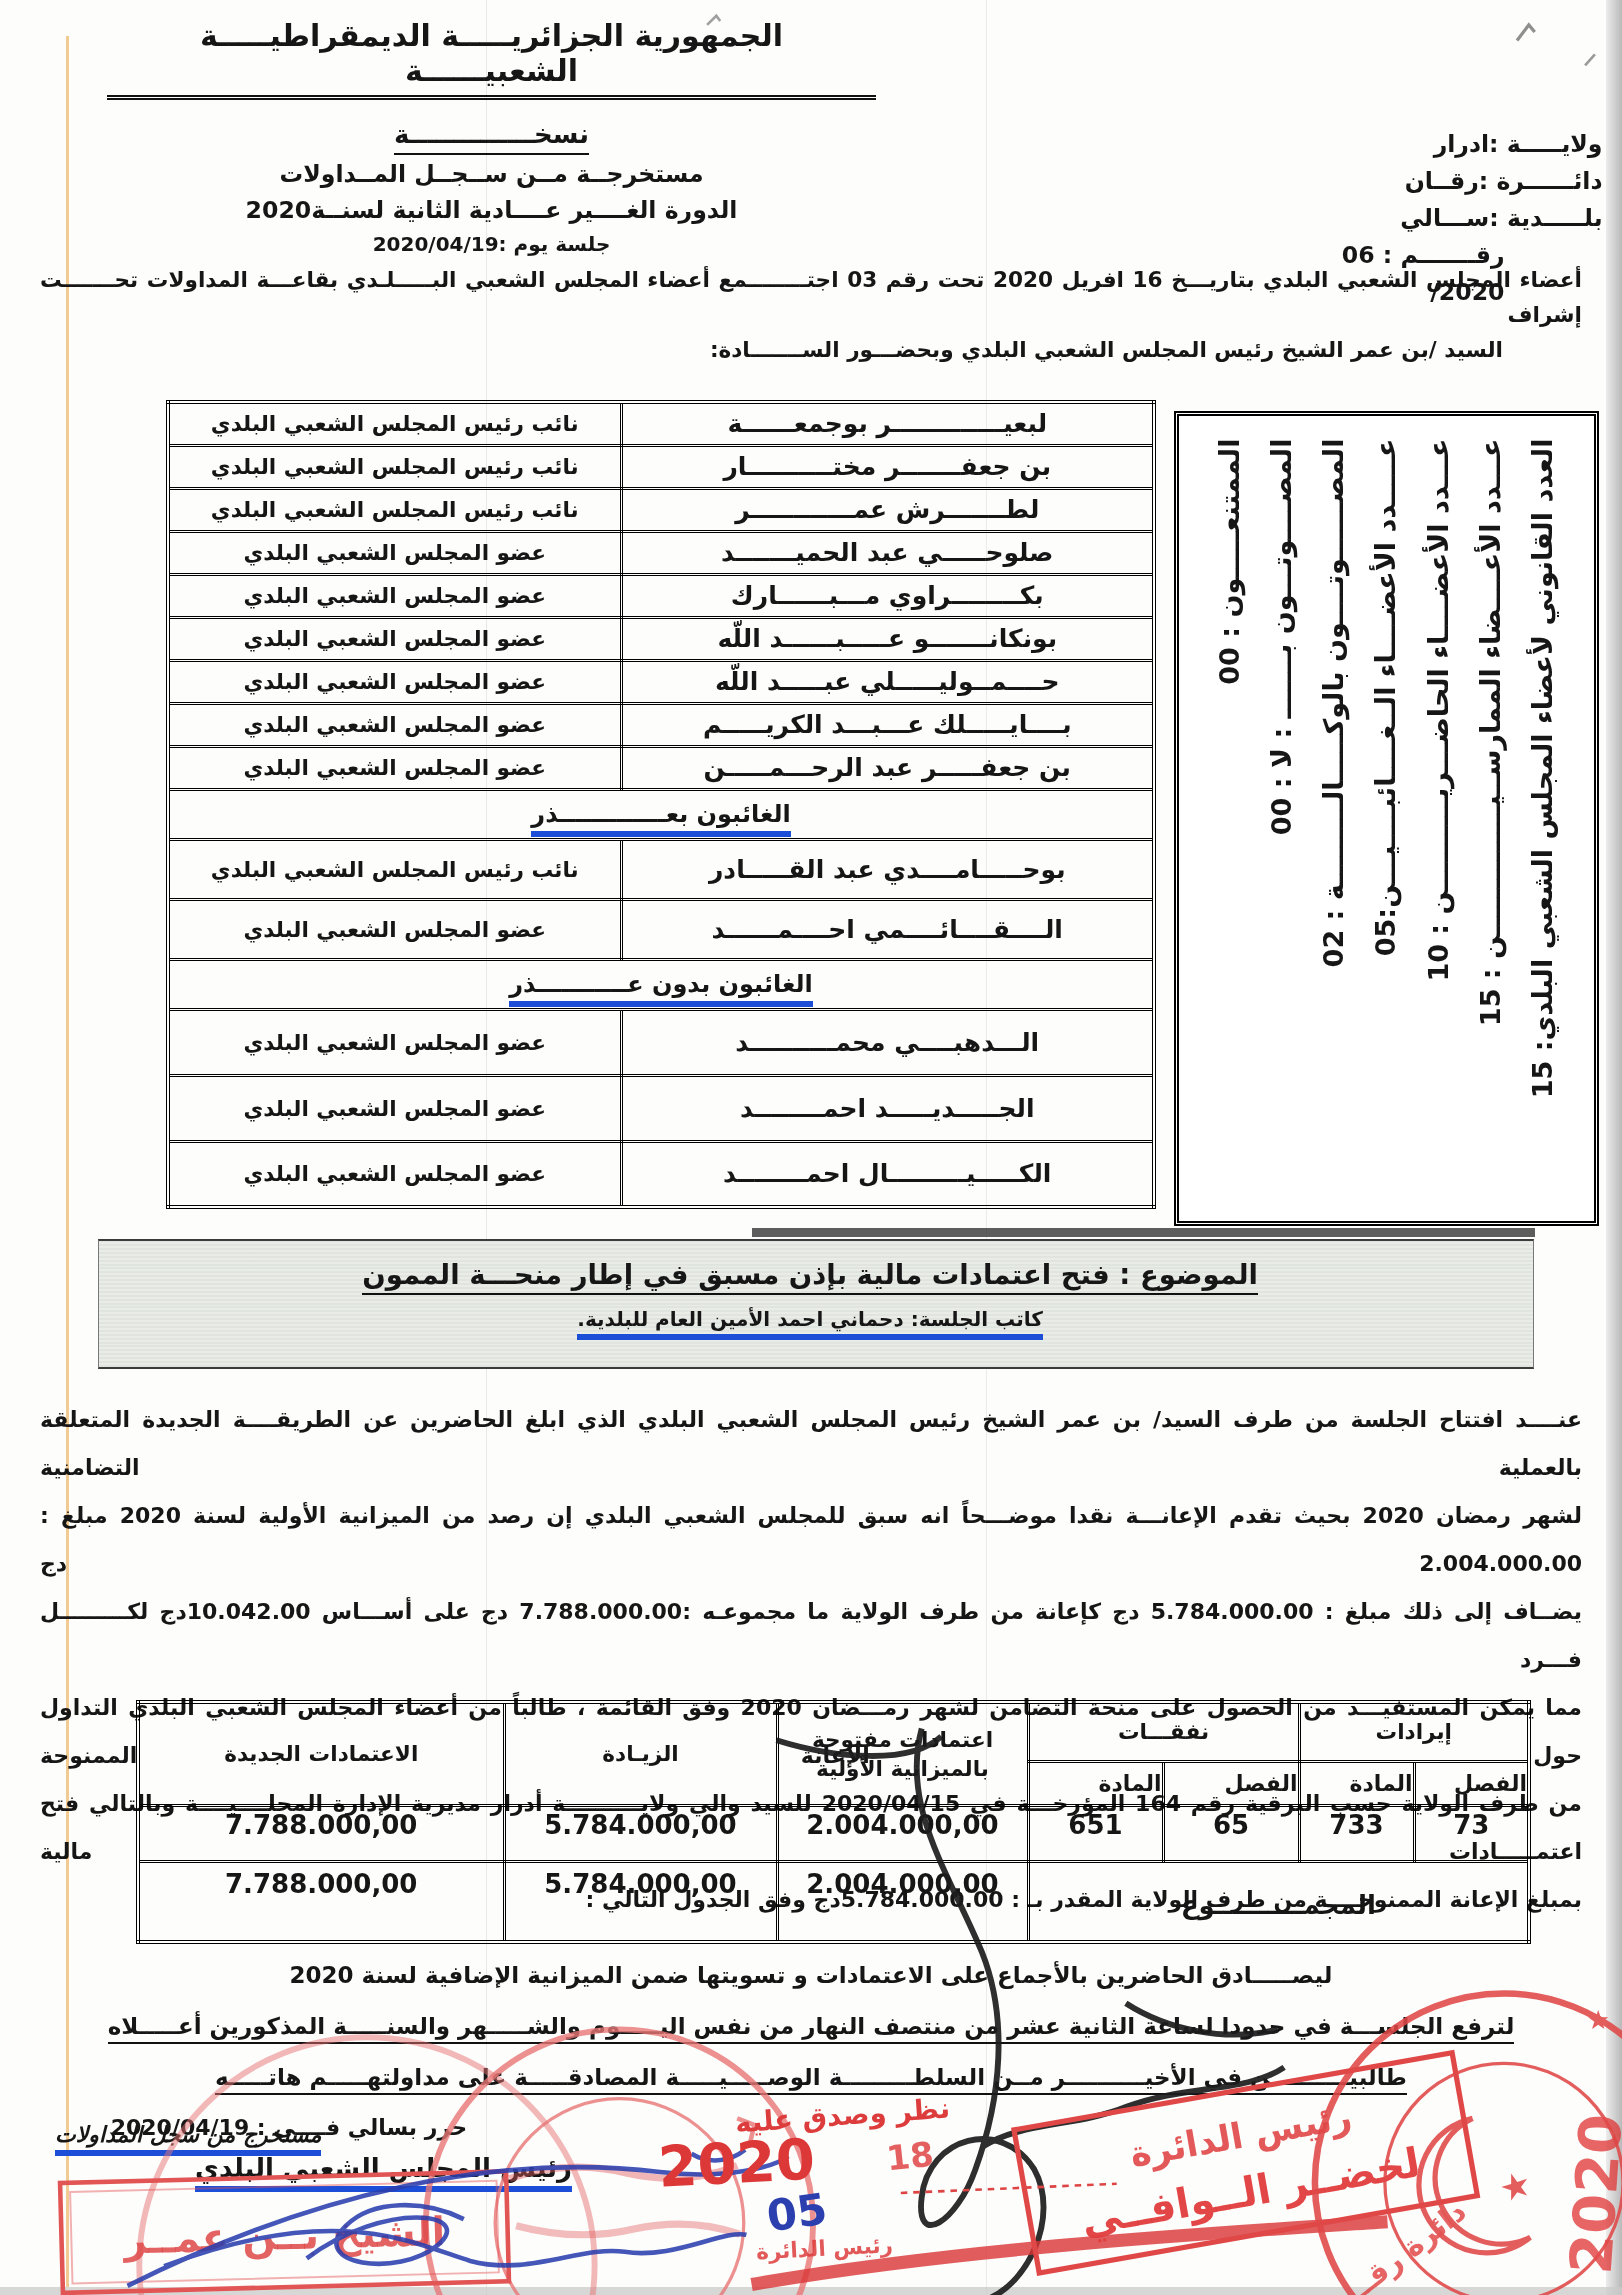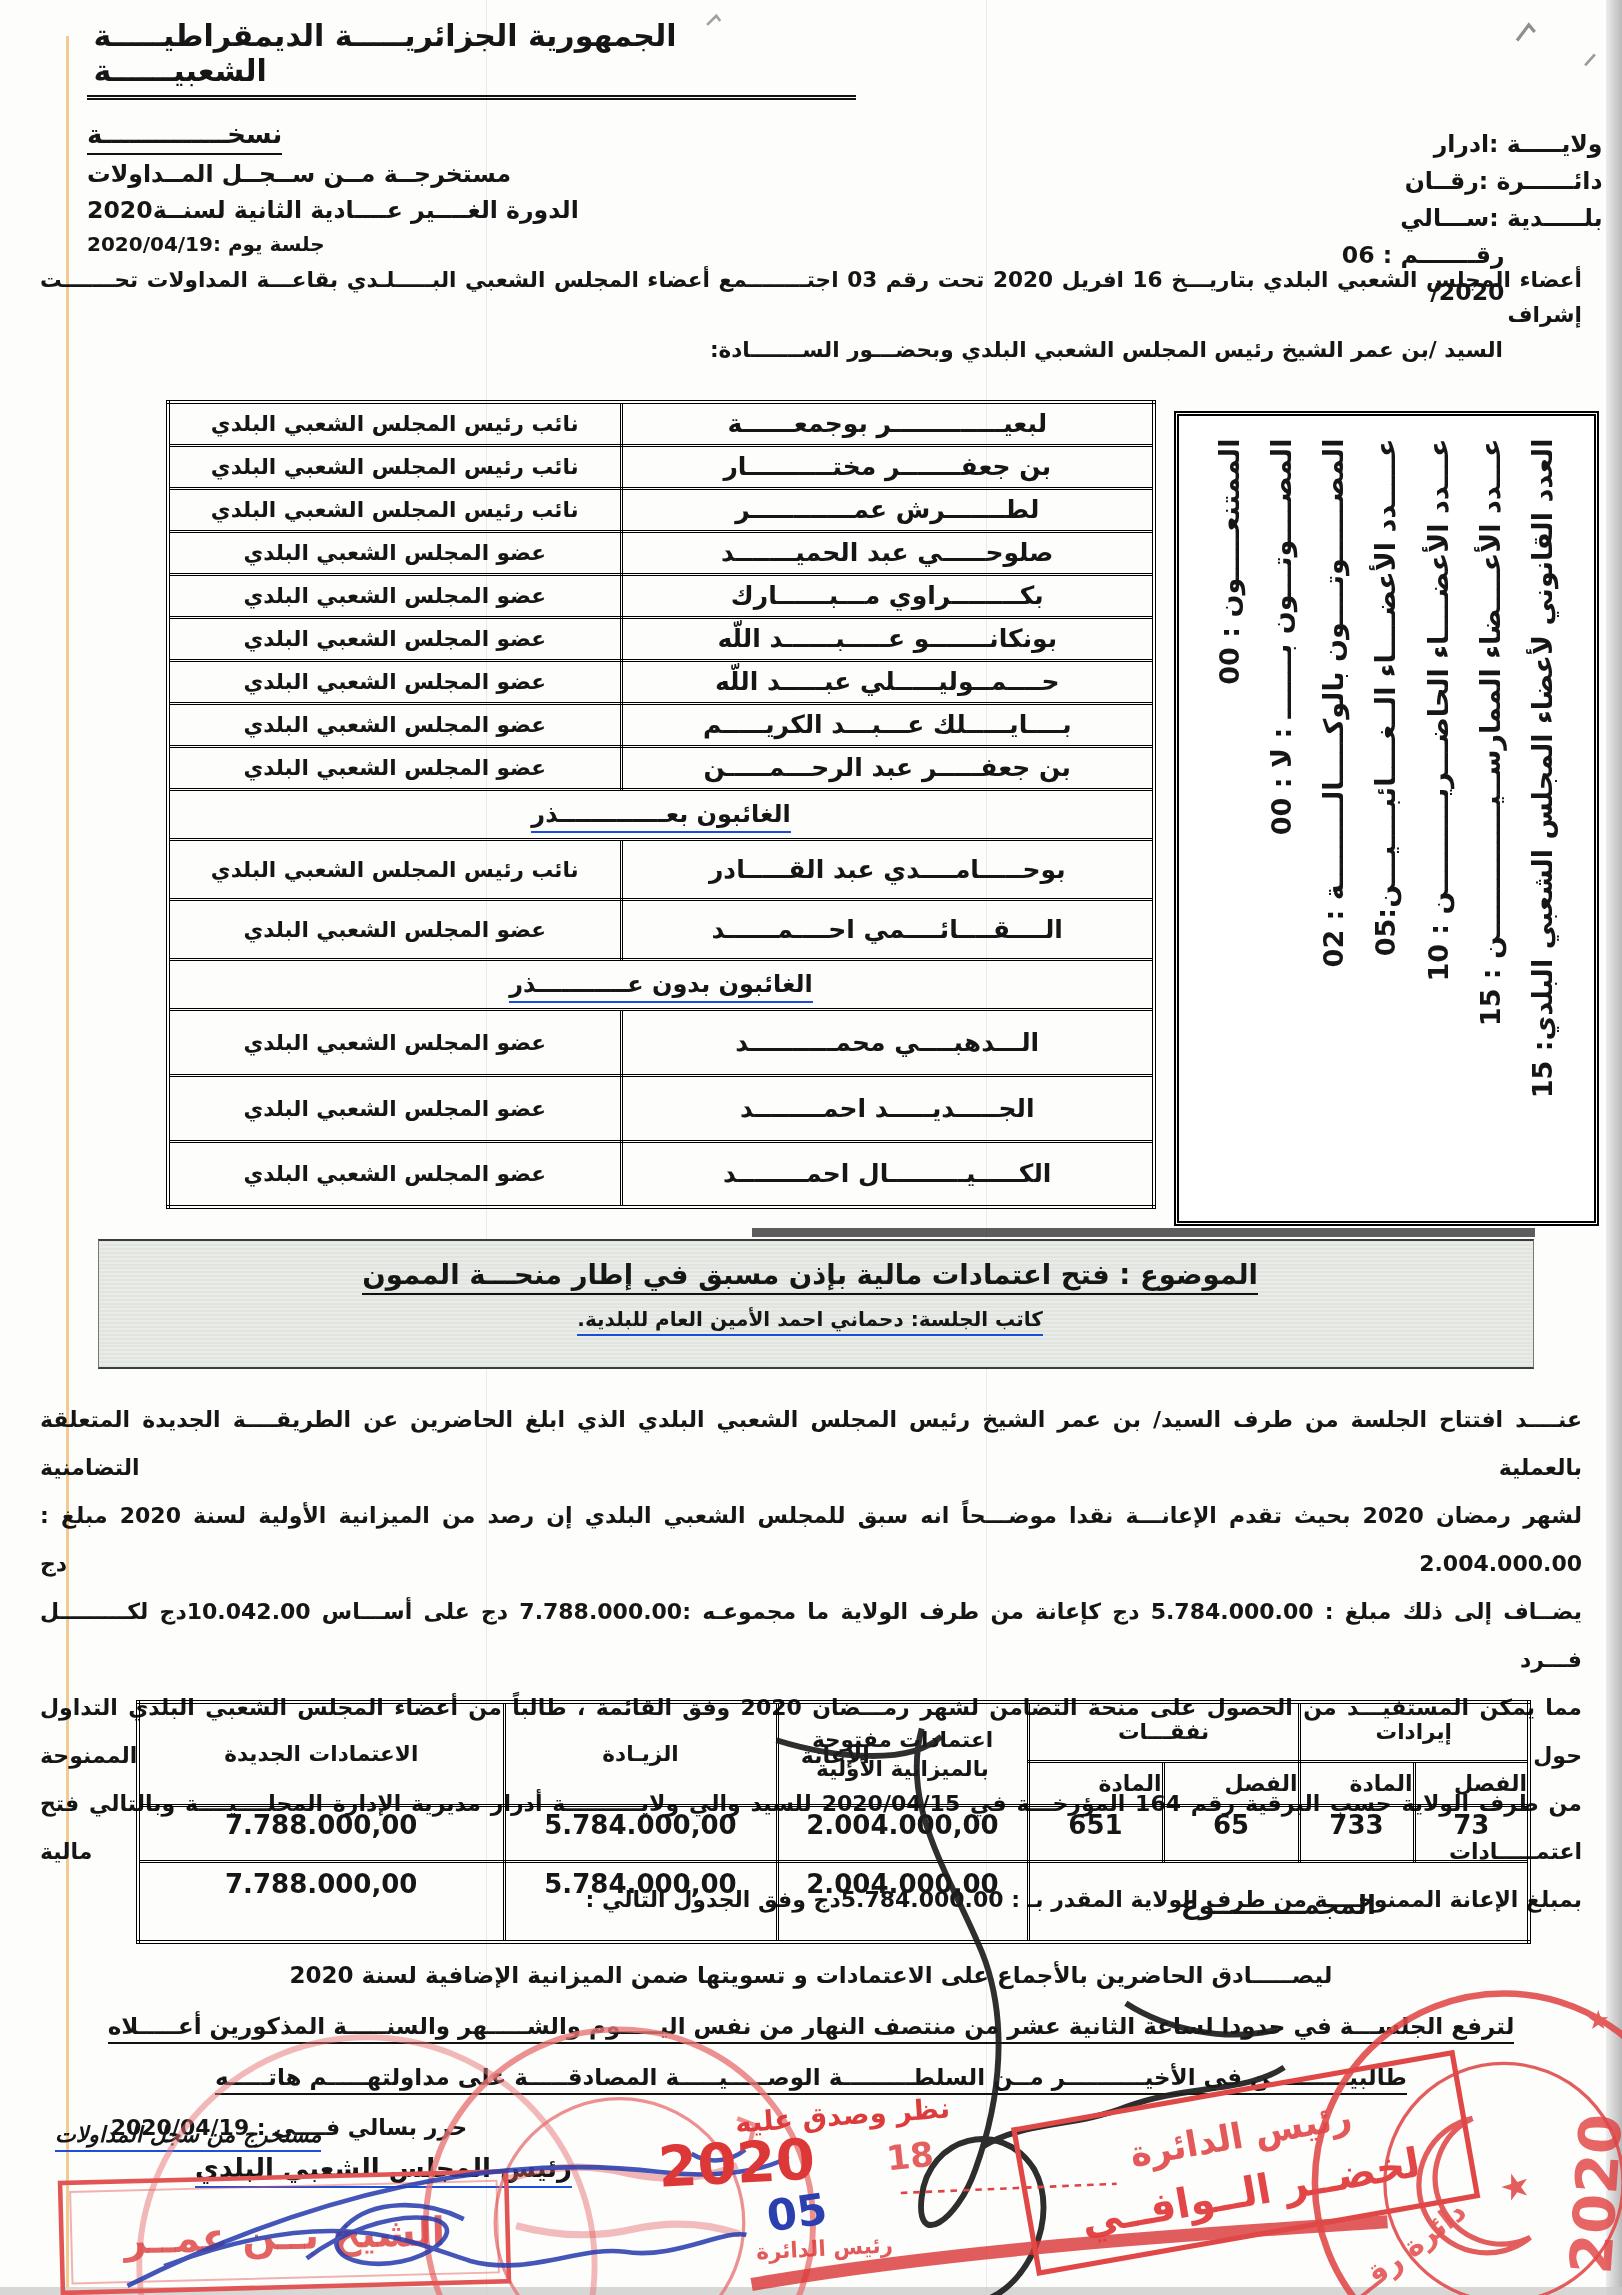--- a/index.html
+++ b/index.html
@@ -13,29 +13,29 @@
   .artifact { position:absolute; }
   .edge-right { left:1607px; top:0; width:15.7px; height:2295px;
     background:linear-gradient(to right,#ececec,#b9b9b9); }
   .edge-bottom { left:0; top:2287px; width:1623px; height:8.5px; background:#c9c9c9; opacity:.75; }
   .yellow-line { left:67px; top:36px; width:2.6px; height:2251px; background:#e9a23b; opacity:.55; }
   .fold-1 { left:487px; top:0; width:1.3px; height:2295px; background:rgba(110,110,110,.14); }
   .fold-2 { left:987px; top:0; width:1.3px; height:2295px; background:rgba(110,110,110,.12); }
   .subject-smudge { left:753px; top:1228px; width:783px; height:8.5px; background:#343434; opacity:.8; }
 
   
-  .head-center { position:absolute; left:88px; top:18.3px; width:769px; text-align:left; direction:rtl; }
+  .head-center { position:absolute; left:108px; top:18.3px; width:769px; text-align:center; direction:rtl; }
   .country-title { display:inline-block; font-size:30px; letter-spacing:0.7px;
     border-bottom:5.2px double #111; padding:0 6.5px 6.5px; }
   .copy-line { margin-top:19.6px; font-size:26px; }
   .extract-line { margin-top:10.5px; font-size:23.6px; }
   .session-line { margin-top:7.9px; font-size:23.6px; }
   .date-line { margin-top:7.9px; font-size:20px; }
   .u { border-bottom:2.6px solid #111; padding-bottom:3.3px; }
-  .u2 { border-bottom:2px solid #1d4ed8; padding-bottom:2.6px; }
+  .u2 { border-bottom:6px solid #1d4ed8; padding-bottom:2.6px; }
 
   .head-right { position:absolute; left:1263px; top:126px; width:347px; font-size:23.6px;
     line-height:37px; padding-right:6.5px; }
   .doc-number { padding-right:98px; }
 
   
   .intro { position:absolute; left:41px; top:262px; width:1542px; font-size:21.6px; line-height:35px; }
   .jline { text-align:justify; text-align-last:justify; }
   .rline { text-align:right; padding-right:79px; }
 

